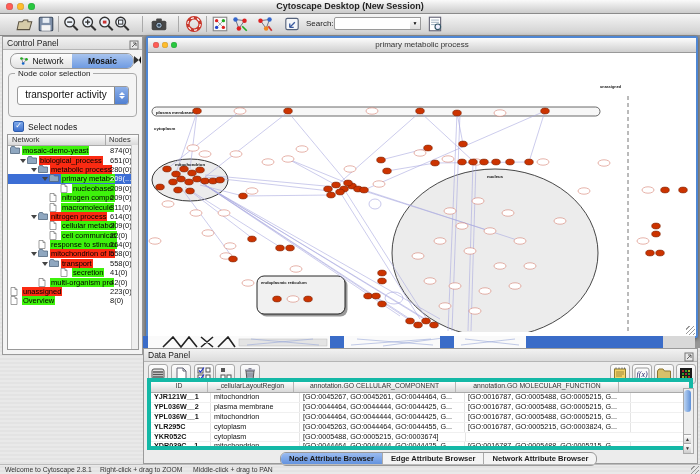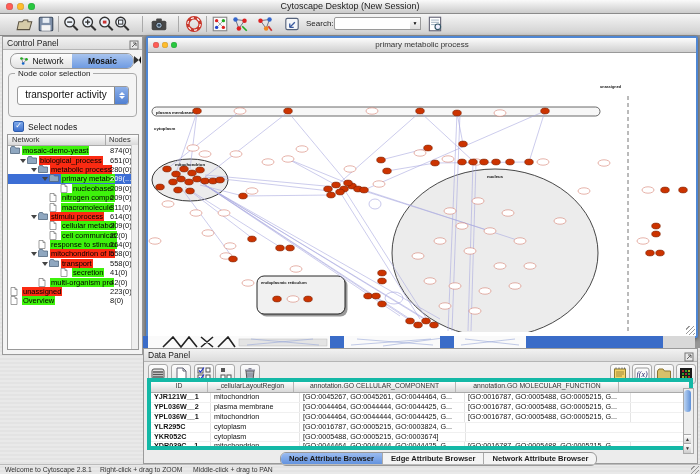--- a/index.html
+++ b/index.html
@@ -3,21 +3,21 @@
 <meta charset="utf-8">
 <style>
   html,body{margin:0;padding:0;}
   .app{position:relative;width:700px;height:474px;overflow:hidden;
        font-family:"Liberation Sans",sans-serif;
        background:repeating-linear-gradient(180deg,#e9e9e9 0 2px,#e3e3e3 2px 4px);}
   .abs{position:absolute;}
   
   .titlebar{left:0;top:0;width:700px;height:13px;
     background:linear-gradient(#fafafa,#cbcbcb);border-bottom:1px solid #8a8a8a;}
-  .title-text{width:100%;text-align:center;font-size:9px;font-weight:normal;color:#222;line-height:13px;}
+  .title-text{width:100%;text-align:center;font-size:9px;font-weight:bold;color:#222;line-height:13px;}
   .light{position:absolute;top:3px;width:7px;height:7px;border-radius:50%;box-shadow:inset 0 0 1px rgba(0,0,0,.5);}
   
   .toolbar{left:0;top:14px;width:700px;height:21px;
     background:linear-gradient(#f5f5f5,#cfcfcf);border-bottom:1px solid #888;}
   .tbtn{position:absolute;top:1px;width:18px;height:18px;border:none;background:transparent;padding:0;cursor:pointer;}
   .tsep{position:absolute;top:2px;width:1px;height:16px;background:#aaa;}
   .search-label{position:absolute;top:5px;font-size:8px;color:#222;}
   .search-input{position:absolute;top:3px;height:11px;width:74px;border:1px solid #9a9a9a;border-radius:2px;font-size:8px;padding:0 2px;}
   .search-arrow{position:absolute;top:3px;width:11px;height:13px;border:1px solid #9a9a9a;border-left:none;background:linear-gradient(#fff,#ddd);font-size:5px;padding:0;line-height:11px;}
   
@@ -291,21 +291,21 @@
               </svg></span>
             <span class="chip green">macromolecule</span>
             <span class="tval">311(0)</span>
           </div>
           <div class="trow">
             <span class="ind" style="width: 22px;"></span>
             <span class="exp open" style="width: 8px;"></span>
             <span class="tico"><svg viewBox="0 0 10 8" width="10" height="8">
                 <path d="M0.5 7.5V2l1-1.5h3l1 1.5h4v5.5z" fill="#8fa7c0" stroke="#51677e" stroke-width="0.8"></path>
               </svg></span>
-            <span class="chip red">stimulu process</span>
+            <span class="chip red">nitrogen process</span>
             <span class="tval">614(0)</span>
           </div>
           <div class="trow">
             <span class="ind" style="width: 33px;"></span>
             <span class="exp" style="width: 8px;"></span>
             <span class="tico"><svg viewBox="0 0 8 9" width="8" height="9">
                 <path d="M1 .5h4l2 2v6H1z" fill="#fff" stroke="#777" stroke-width="0.7"></path>
                 <path d="M5 .5v2h2" fill="none" stroke="#777" stroke-width="0.7"></path>
               </svg></span>
             <span class="chip green">cellular metabol</span>
@@ -665,20 +665,21 @@
           </div>
           <div class="drow">
             <span class="c0" style="width: 56px;">YPL036W__1</span>
             <span class="c1" style="width: 85px;">mitochondrion</span>
             <span class="c2" style="width: 161px;">[GO:0044464, GO:0044444, GO:0044425, G...</span>
             <span class="c3" style="width: 162px;">[GO:0016787, GO:0005488, GO:0005215, G...</span>
           </div>
           <div class="drow">
             <span class="c0" style="width: 56px;">YLR295C</span>
             <span class="c1" style="width: 85px;">cytoplasm</span>
+            <span class="c2" style="width: 161px;">[GO:0045263, GO:0044464, GO:0044455, G...</span>
             <span class="c3" style="width: 162px;">[GO:0016787, GO:0005215, GO:0003824, G...</span>
           </div>
           <div class="drow">
             <span class="c0" style="width: 56px;">YKR052C</span>
             <span class="c1" style="width: 85px;">cytoplasm</span>
             <span class="c3" style="width: 162px;">[GO:0005488, GO:0005215, GO:0003674]</span>
           </div>
           <div class="drow">
             <span class="c0" style="width: 56px;">YDR039C__1</span>
             <span class="c1" style="width: 85px;">mitochondrion</span>

